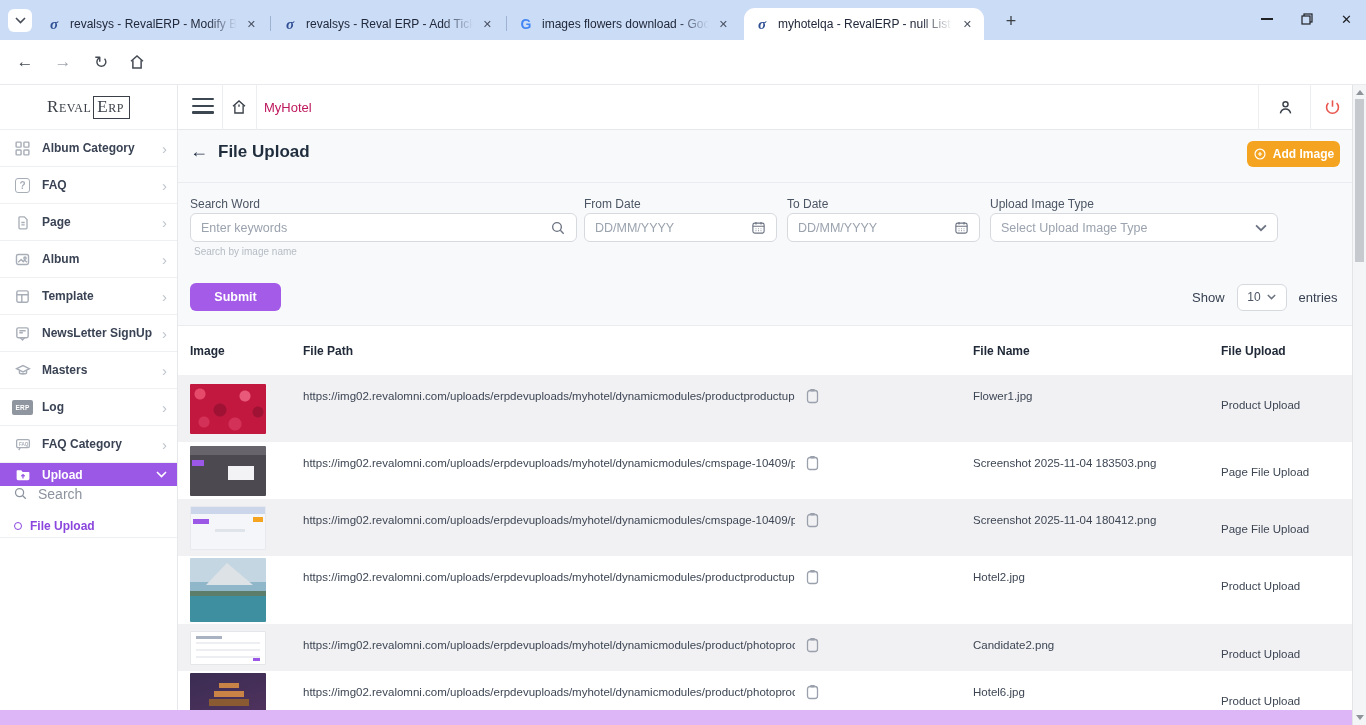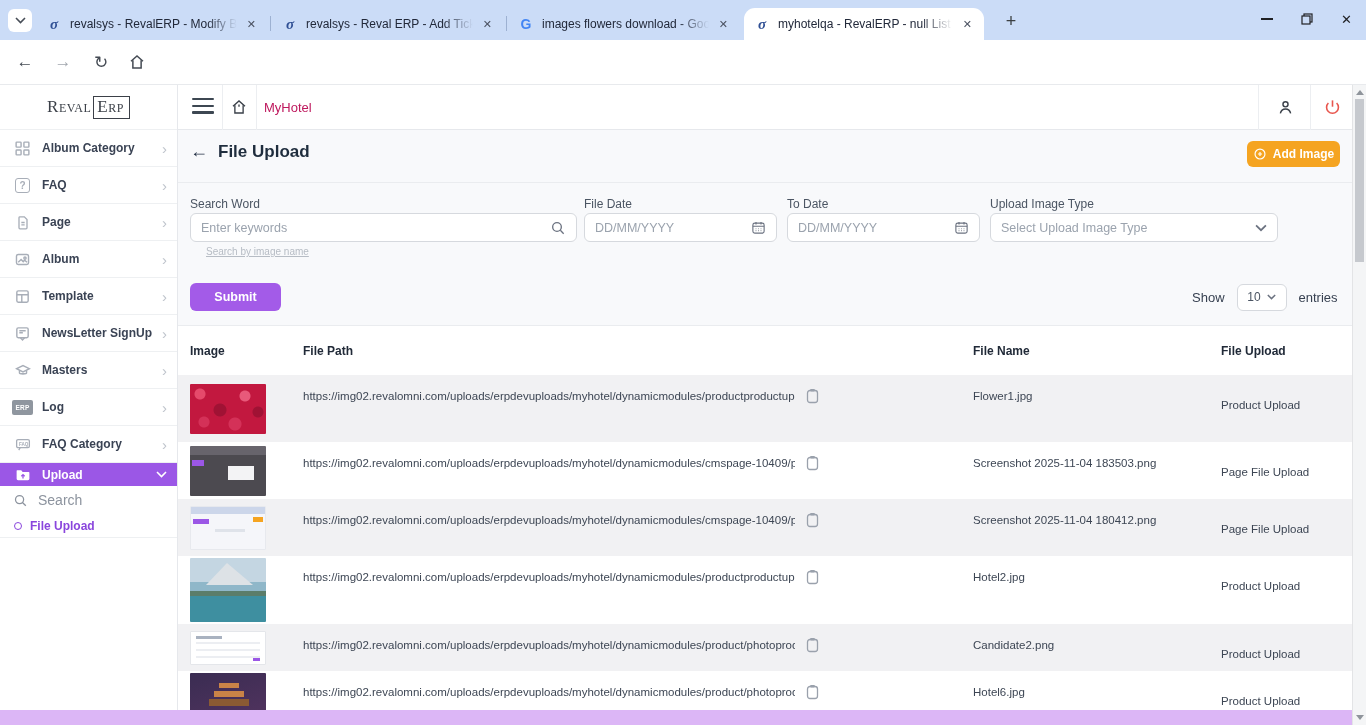--- a/index.html
+++ b/index.html
@@ -40,21 +40,21 @@
   .sidebar{position:absolute;left:0;top:85px;width:178px;bottom:15px;background:#fff;border-right:1px solid #e6e8ec;}
   .logo{height:45px;display:flex;align-items:center;justify-content:center;border-bottom:1px solid #eef0f2;font-family:"Liberation Serif","DejaVu Serif",serif;font-variant:small-caps;color:#3b4048;font-size:17px;letter-spacing:.5px;}
   .logo .erp-box{border:1.5px solid #3b4048;padding:0 5px 1px 3px;margin-left:2px;}
   .snav-item{height:37px;display:flex;align-items:center;gap:10px;padding:0 10px 0 13px;border-bottom:1px solid #eef0f2;font-size:12px;font-weight:bold;color:#3a4354;}
   .snav-item .sicon{width:19px;height:19px;flex:0 0 19px;display:flex;align-items:center;justify-content:center;color:#a8aeb8;}
   .snav-item .chev{margin-left:auto;color:#bfc4cc;font-size:15px;font-weight:normal;}
   .snav-item.active{background:#9b57e6;color:#fff;border-bottom:none;height:23px;}
   .snav-item.active .sicon{color:#fff;}
   .q-box{width:15px;height:15px;border:1.5px solid #a8aeb8;border-radius:3px;font-size:10px;color:#a8aeb8;display:flex;align-items:center;justify-content:center;font-weight:bold;}
   .erp-badge{background:#8f969f;color:#fff;font-size:6.5px;font-weight:bold;padding:4px 3px;border-radius:2px;letter-spacing:.3px;}
-  .side-search{height:28px;display:flex;align-items:center;gap:10px;padding:0 13px;color:#8c939e;font-size:14px;}
+  .side-search{height:28px;display:flex;align-items:flex-start;gap:10px;padding:0 13px;color:#8c939e;font-size:14px;}
   .side-sub{height:24px;display:flex;align-items:center;gap:8px;padding:0 14px;color:#8a46dd;font-size:12px;font-weight:bold;border-bottom:1px solid #eef0f2;}
   .sub-dot{width:8px;height:8px;border:1.5px solid #8a46dd;border-radius:50%;}
 
   
   .main{position:absolute;left:178px;top:85px;right:14px;bottom:15px;background:#f8f9fb;overflow:hidden;}
   .appbar{position:absolute;left:0;top:0;right:0;height:45px;background:#fff;border-bottom:1px solid #e6e8ec;}
   .hamburger{position:absolute;left:14px;top:13px;width:22px;display:flex;flex-direction:column;gap:4.5px;}
   .hamburger i{height:2.2px;background:#3d4752;border-radius:1px;}
   .abar-sep{position:absolute;top:0;width:1px;height:45px;background:#eceef1;}
   .abar-home{position:absolute;left:52px;top:13px;color:#3a4049;}
@@ -66,21 +66,21 @@
   .page-head{position:absolute;left:12px;top:11px;display:flex;align-items:center;gap:10px;font-size:17px;font-weight:bold;color:#1f2d3d;}
   .back-arrow{font-size:18px;font-weight:normal;color:#253246;}
   .add-btn{position:absolute;left:1069px;top:11px;width:93px;height:26px;background:#f5a421;border-radius:6px;color:#fff;font-size:12px;font-weight:bold;display:flex;align-items:center;justify-content:center;gap:6px;}
   .divider{position:absolute;left:0;right:0;height:1px;background:#eaecef;}
 
   .f-label{position:absolute;top:67px;font-size:12px;color:#4b5563;}
   .f-input{position:absolute;top:83px;height:29px;background:#fff;border:1px solid #d6d9de;border-radius:6px;display:flex;align-items:center;padding:0 10px;gap:8px;}
   .f-input input{border:none;outline:none;flex:1;font-size:12.5px;color:#374151;background:transparent;font-family:inherit;min-width:0;}
   .f-input input::placeholder{color:#9ba3ae;}
   .f-input .ph{flex:1;font-size:12.5px;color:#9ba3ae;white-space:nowrap;overflow:hidden;}
-  .helper{position:absolute;left:28px;top:116px;font-size:10px;color:#b6bcc4;text-decoration:underline;}
+  .helper{position:absolute;left:16px;top:116px;font-size:10px;color:#b6bcc4;}
   .submit-btn{position:absolute;left:12px;top:153px;width:91px;height:28px;background:#a35be8;border-radius:6px;color:#fff;font-size:12.5px;font-weight:bold;display:flex;align-items:center;justify-content:center;}
   .show-wrap{position:absolute;left:1014px;top:153px;height:28px;display:flex;align-items:center;gap:12px;font-size:13px;color:#374151;}
   .show-box{width:50px;height:27px;border:1px solid #d6d9de;border-radius:6px;background:#fff;display:flex;align-items:center;justify-content:center;gap:6px;font-size:12px;color:#4b5563;}
 
   .table-sec{position:absolute;left:0;right:0;top:196px;bottom:0;background:#fff;}
   .thead{height:49px;display:flex;align-items:center;font-size:12px;font-weight:bold;color:#212a38;}
   .trow{display:flex;font-size:11.5px;color:#3d4654;position:relative;}
   .trow.alt{background:#f1f1f3;}
   .c-img{width:125px;padding-left:12px;display:flex;align-items:center;}
   .c-path{width:670px;padding-top:15px;position:relative;}
@@ -381,21 +381,21 @@
       <span class="f-label" style="left:12px">Search Word</span>
       <div class="f-input" style="left:12px;width:387px">
         <input type="text" placeholder="Enter keywords" style="">
         <svg width="16" height="16" viewBox="0 0 24 24" fill="none" stroke="#6b7280" stroke-width="2">
             <circle cx="10.5" cy="10.5" r="6.5"></circle>
             <path d="M15.5 15.5l5 5"></path>
           </svg>
       </div>
       <span class="helper">Search by image name</span>
 
-      <span class="f-label" style="left:406px">File Date</span>
+      <span class="f-label" style="left:406px">From Date</span>
       <div class="f-input" style="left:406px;width:193px">
         <input type="text" placeholder="DD/MM/YYYY" style="">
         <svg width="15" height="15" viewBox="0 0 24 24" fill="none" stroke="#6b7280" stroke-width="1.8">
             <rect x="3" y="5" width="18" height="16" rx="3"></rect>
             <path d="M8 3v4M16 3v4M3 10h18"></path>
             <path d="M7.5 14h1M11.5 14h1M15.5 14h1M7.5 17h1M11.5 17h1M15.5 17h1"></path>
           </svg>
       </div>
 
       <span class="f-label" style="left:609px">To Date</span>

